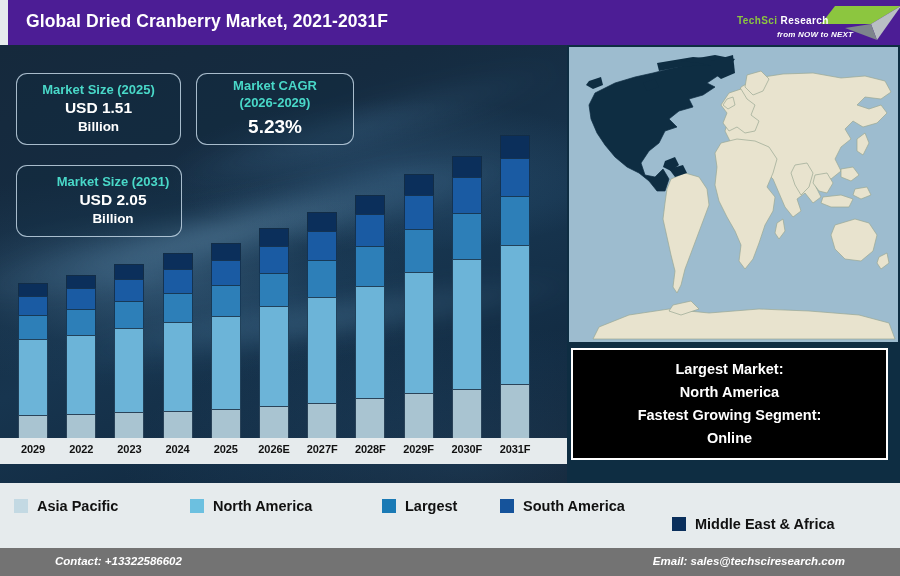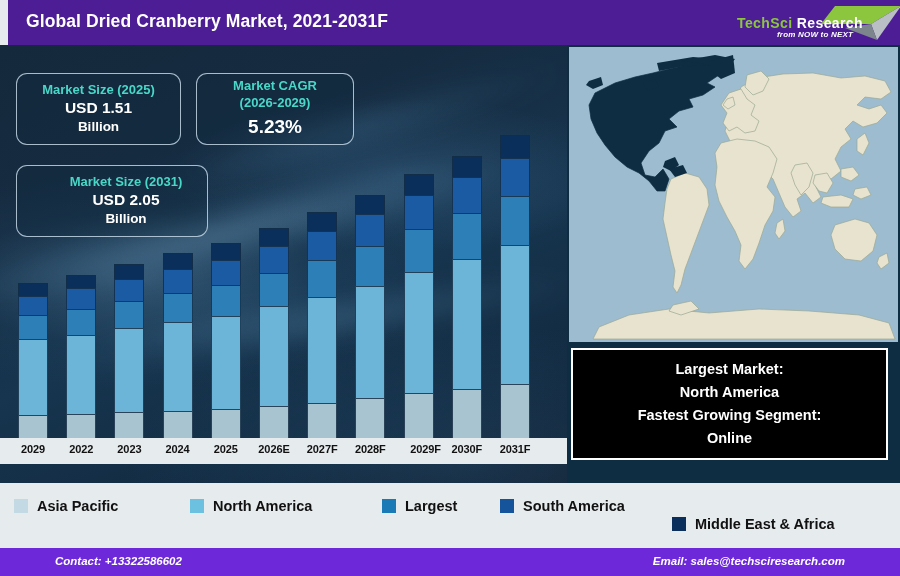--- a/index.html
+++ b/index.html
@@ -28,21 +28,21 @@
     white-space: nowrap;
   }
   .logo-box {
     position: absolute; right: 3px; top: 2px;
     width: 180px; height: 42px;
     overflow: hidden;
   }
   .logo-svg { position: absolute; left: 0; top: 0; }
   .logo-text {
     position: absolute; left: 12px; top: 13px;
-    font-size: 14px; font-weight: bold;
+    font-size: 10px; font-weight: bold;
     letter-spacing: 0.4px;
     font-family: "Liberation Sans", sans-serif;
   }
   .logo-tech { color: #8cc63f; }
   .logo-research { color: #ffffff; }
   .logo-tag {
     position: absolute; left: 52px; top: 28px;
     font-size: 8px; font-style: italic; font-weight: bold;
     color: #ffffff; letter-spacing: 0.2px;
   }
@@ -103,21 +103,21 @@
   .stat-unit {
     font-size: 13.5px; font-weight: bold;
     color: #ffffff; line-height: 1.3;
   }
   .stat-big {
     font-size: 19px; font-weight: bold;
     color: #ffffff; line-height: 1.25; margin-top: 3px;
   }
   #card-size-2025 { left: 16px;  top: 28px; width: 165px; height: 72px; }
   #card-cagr      { left: 196px; top: 28px; width: 158px; height: 72px; }
-  #card-size-2031 { left: 16px;  top: 120px; width: 192px; height: 72px; padding-left: 28px; }
+  #card-size-2031 { left: 16px;  top: 120px; width: 166px; height: 72px; padding-left: 28px; }
 
   
   .bars-layer { position: absolute; left: 0; top: 0; width: 567px; height: 438px; }
   .bar {
     position: absolute;
     display: flex; flex-direction: column;
     width: 30px;
   }
   .seg {
     width: 100%;
@@ -185,21 +185,21 @@
   }
   .legend-text {
     font-size: 14.5px; font-weight: bold;
     color: #111111;
   }
 
   
   .footer {
     position: absolute; left: 0; top: 548px;
     width: 900px; height: 28px;
-    background: #6d28d9;
+    background: #737373;
   }
   .footer-left {
     position: absolute; left: 55px; top: 7px;
     font-size: 11.5px; font-weight: bold; font-style: italic;
     color: #ffffff;
   }
   .footer-right {
     position: absolute; right: 55px; top: 7px;
     font-size: 11.5px; font-weight: bold; font-style: italic;
     color: #ffffff;
@@ -330,21 +330,21 @@
 
   <div class="axis-strip" id="axis-strip">
       <div class="axis-label" style="left: 10px;">2029</div>
       <div class="axis-label" style="left: 58.2px;">2022</div>
       <div class="axis-label" style="left: 106.4px;">2023</div>
       <div class="axis-label" style="left: 154.6px;">2024</div>
       <div class="axis-label" style="left: 202.8px;">2025</div>
       <div class="axis-label" style="left: 251px;">2026E</div>
       <div class="axis-label" style="left: 299.2px;">2027F</div>
       <div class="axis-label" style="left: 347.4px;">2028F</div>
-      <div class="axis-label" style="left: 395.6px; margin-left: 7px;">2029F</div>
+      <div class="axis-label" style="left: 395.6px;">2029F</div>
       <div class="axis-label" style="left: 443.8px;">2030F</div>
       <div class="axis-label" style="left: 492px;">2031F</div>
     </div>
 
   <div class="right-panel">
     <div class="map-box">
       <svg class="map-svg" viewBox="0 0 329 295" preserveAspectRatio="none">
         <rect x="0" y="0" width="329" height="295" fill="#9dbccf"></rect>
 
         <path fill="#e8e3ce" stroke="#9aa894" stroke-width="0.7" d="M172,40 L188,31 L214,27 L244,26 L272,31 L296,29 L316,34 L322,45 L312,52 L296,50 L288,58 L300,62 L312,58 L318,66 L308,76 L294,80 L284,74 L276,82 L282,92 L272,100 L266,112 L272,124 L262,132 L252,128 L246,138 L252,150 L244,156 L236,146 L228,152 L232,164 L224,170 L216,160 L210,146 L204,132 L196,124 L186,122 L178,112 L170,104 L162,96 L156,84 L160,72 L166,60 Z"></path>

